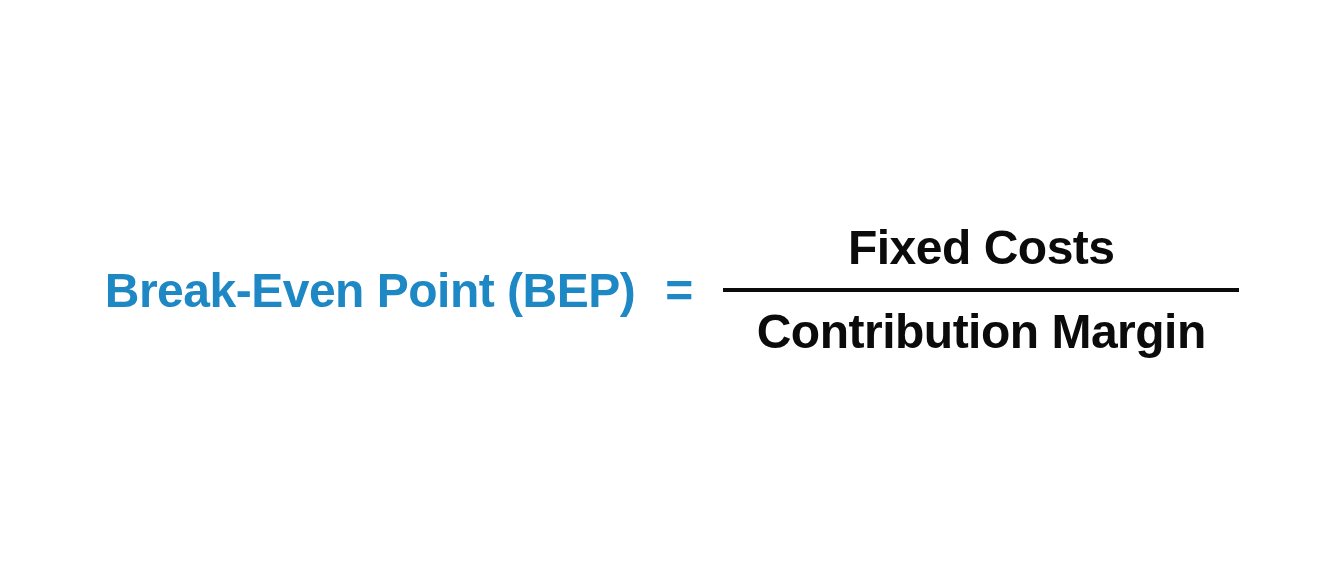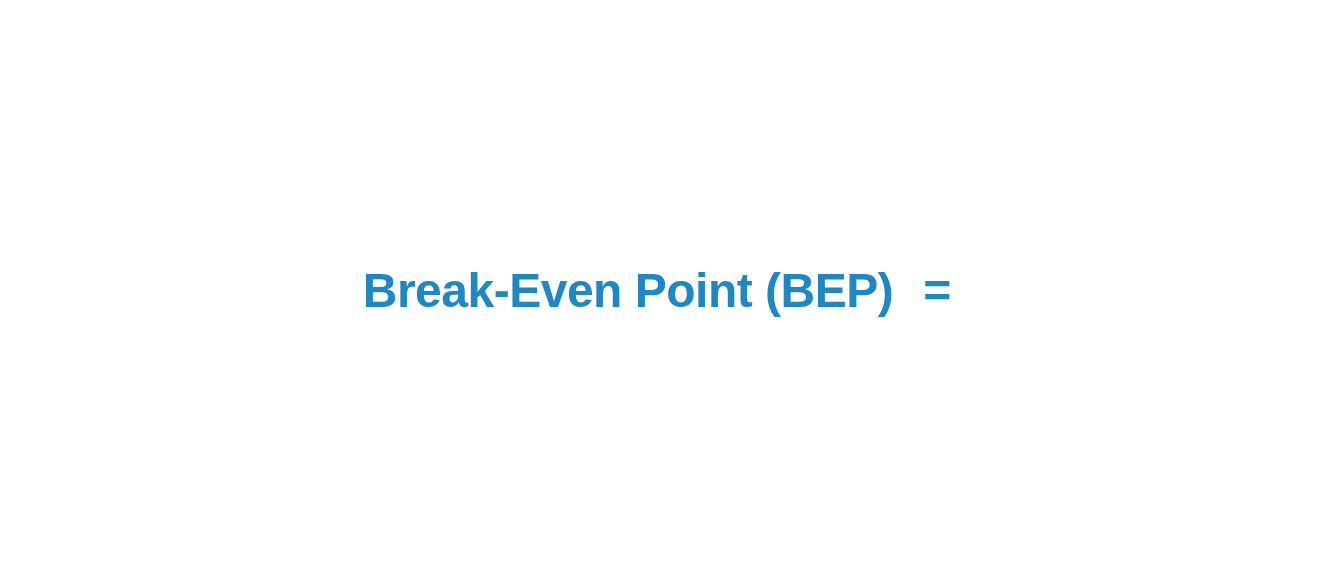--- a/index.html
+++ b/index.html
@@ -64,14 +64,19 @@
     background: var(--ink, #0b0b0b);
   }
 </style>
 </head>
 <body>
 
 <div class="canvas">
   <div class="formula-row">
     <span class="lhs">Break-Even Point (BEP)</span>
     <span class="equals">=</span>
+    <div class="fraction">
+      <div class="numerator">Fixed Costs</div>
+      <div class="fraction-bar"></div>
+      <div class="denominator">Contribution Margin</div>
+    </div>
   </div>
 </div>
 
 </body></html>

